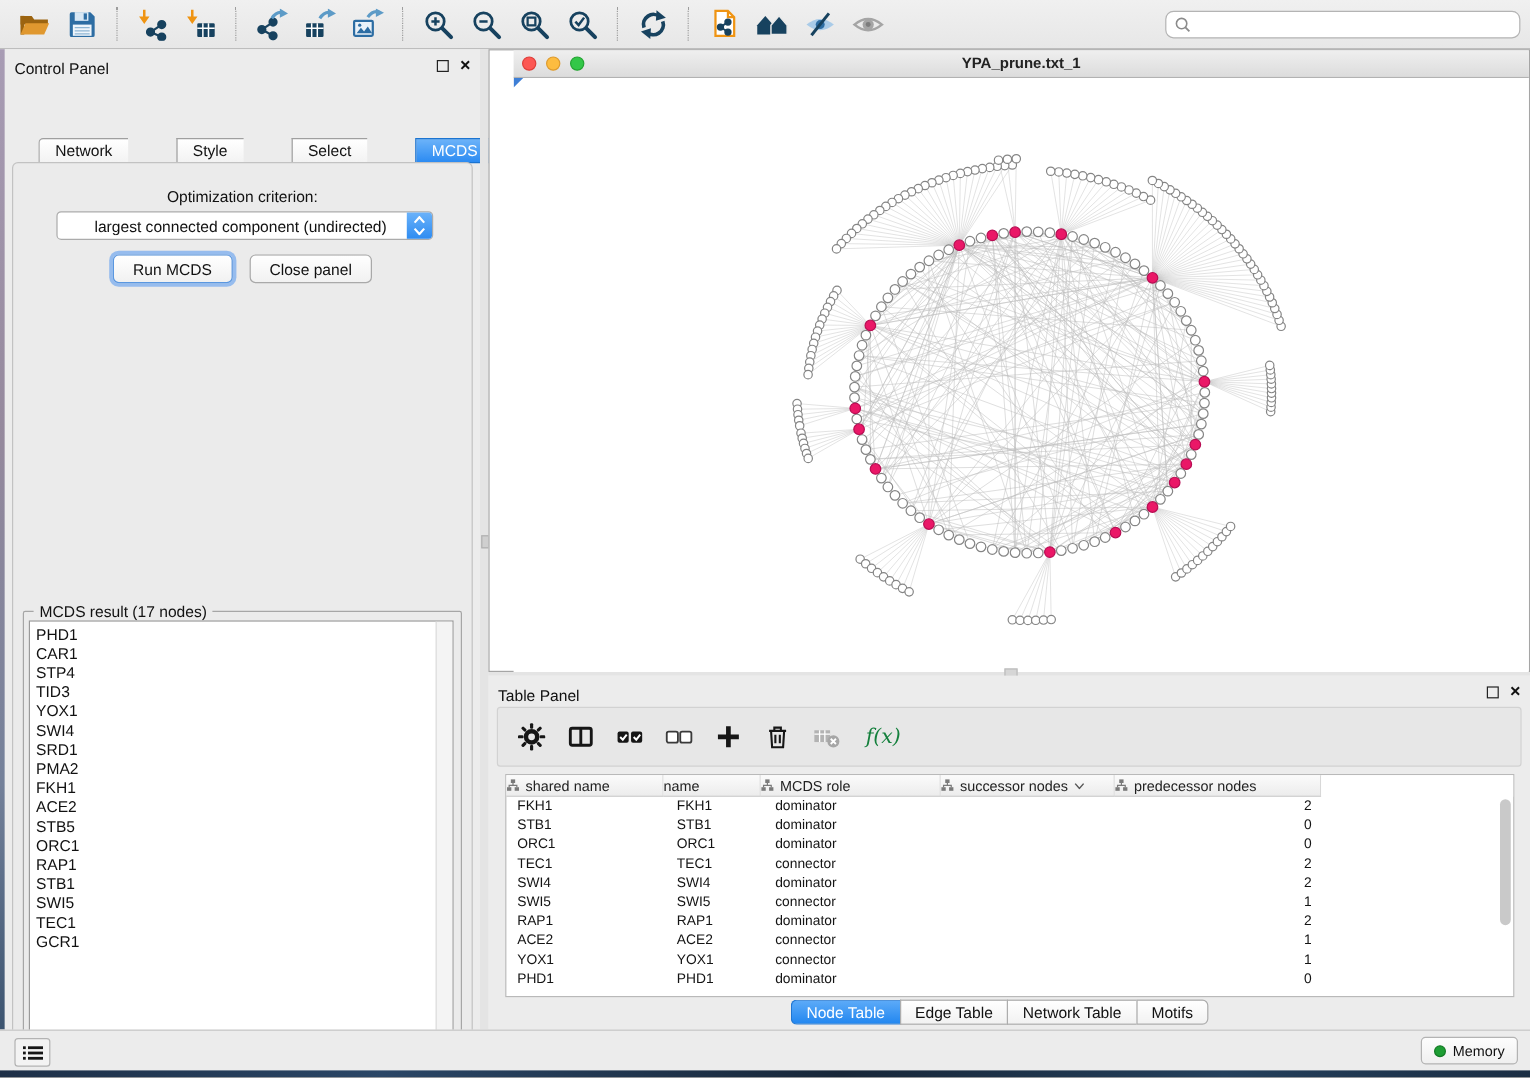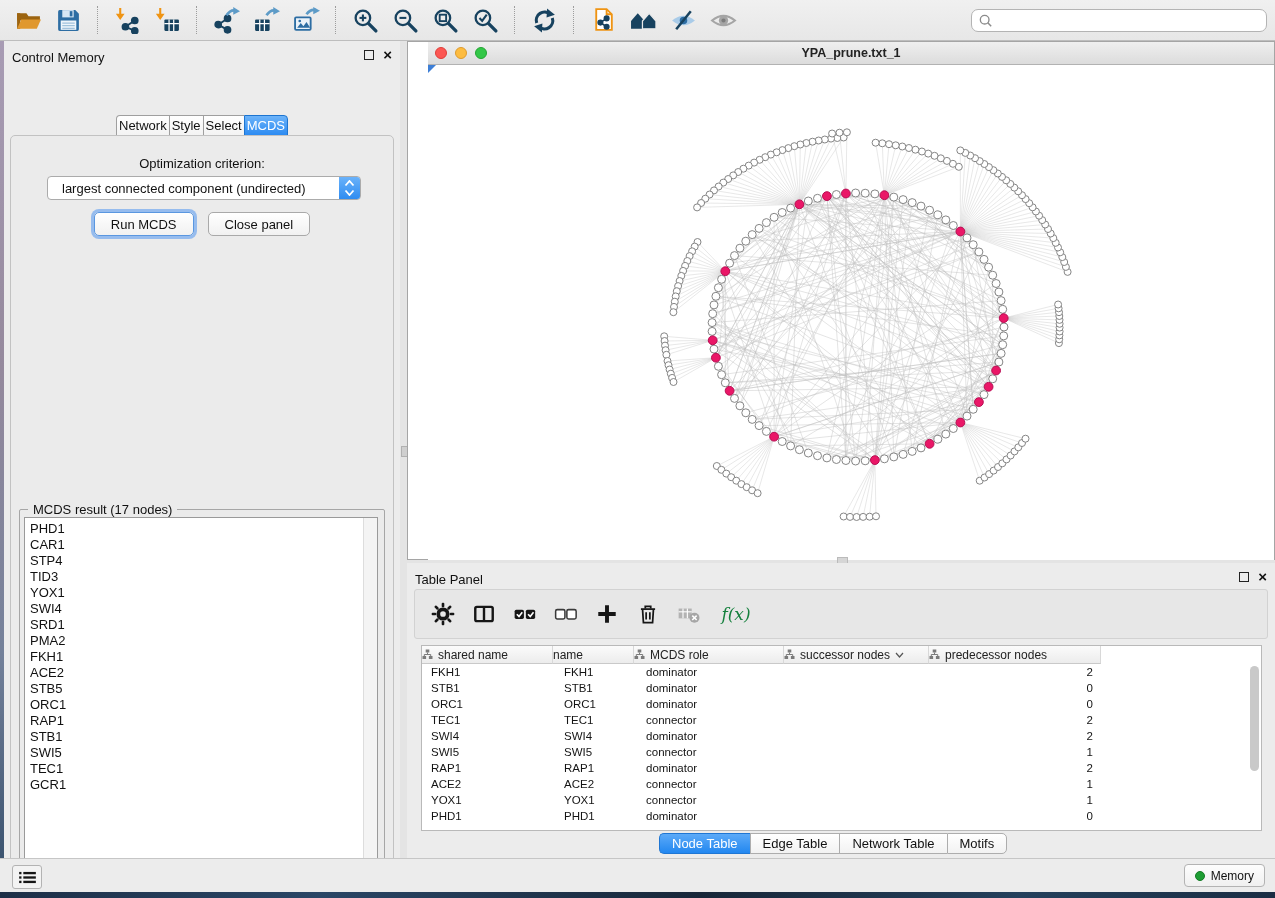--- a/index.html
+++ b/index.html
@@ -27,31 +27,31 @@
   
   .cpanel{position:absolute;left:4px;top:41px;width:396px;height:817px;background:#ececec;}
   .panel-head{position:relative;height:30px;}
   .panel-title{position:absolute;left:8px;top:9px;font-size:13px;color:#111;}
   .panel-btns{position:absolute;right:8px;top:9px;display:flex;align-items:center;gap:9px;}
   .float-box{display:inline-block;width:8px;height:8px;border:1.4px solid #222;cursor:pointer;}
   .close-x{font-size:15px;font-weight:700;color:#111;line-height:10px;cursor:pointer;}
 
   .ctabs{position:absolute;top:74px;left:50%;transform:translateX(-50%);display:flex;height:21px;}
   .ctab{font-size:13px;color:#111;background:linear-gradient(#fff,#f3f3f3);border:1px solid #9f9f9f;border-right:none;
-    padding:0 2px;display:flex;align-items:center;cursor:pointer;}
+    padding:0 13px;display:flex;align-items:center;cursor:pointer;margin-left:40px;}
   .ctab:first-child{border-radius:4px 0 0 0;}
   .ctab:last-child{border-right:1px solid #9f9f9f;border-radius:0 4px 0 0;}
   .ctab.active{background:linear-gradient(#6cb3f9,#2c8bf2);color:#fff;border-color:#1c74d0;}
 
   .cbody{position:absolute;left:6px;top:94px;width:382px;height:758px;background:#ebebeb;
     border:1px solid #c2c2c2;border-radius:5px;}
   .opt-label{position:absolute;top:20px;width:100%;text-align:center;font-size:13px;color:#111;}
   .opt-select{position:absolute;left:36px;top:40px;width:314px;height:24px;background:#fff;border:1px solid #ababab;
     border-radius:4px;display:flex;align-items:center;cursor:pointer;box-sizing:border-box;}
-  .opt-select-text{flex:1;font-size:13px;color:#111;padding-left:14px;white-space:nowrap;overflow:hidden;}
+  .opt-select-text{flex:1;font-size:13px;color:#111;padding-left:14px;white-space:nowrap;overflow:hidden;text-align:center;}
   .opt-stepper{width:21px;height:22px;background:linear-gradient(#6ab2fa,#2f8cf1);border-radius:0 3px 3px 0;
     display:flex;flex-direction:column;align-items:center;justify-content:center;gap:2px;}
   .btn-row{position:absolute;top:76px;left:0;width:100%;display:flex;justify-content:center;gap:14px;}
   .mac-btn{height:24px;background:linear-gradient(#fff,#f1f1f1);border:1px solid #a9a9a9;border-radius:5px;
     font-size:13px;color:#111;padding:0 16px;font-family:inherit;cursor:pointer;}
   .mac-btn.focused{box-shadow:0 0 0 3px rgba(80,150,240,.55);border-color:#5a97e0;}
 
   .groupbox{position:absolute;left:8px;top:373px;width:364px;height:372px;border:1px solid #a6a6a6;border-radius:2px;}
   .groupbox-title{position:absolute;top:-8px;left:8px;background:#ebebeb;padding:0 5px;font-size:13px;color:#111;}
   .mcds-list{position:absolute;left:4px;top:7px;width:354px;height:358px;background:#fff;border:1px solid #9a9a9a;
@@ -283,21 +283,21 @@
           <line x1="11.8" y1="11.8" x2="15.8" y2="15.8" stroke="#8b8b8b" stroke-width="1.8"></line>
         </svg>
       <input placeholder="" style="">
     </div>
   </div>
 
   <div class="left-strip"></div>
 
   <div class="cpanel">
     <div class="panel-head">
-      <span class="panel-title">Control Memory</span>
+      <span class="panel-title">Control Panel</span>
       <span class="panel-btns">
         <span class="float-box"></span>
         <span class="close-x">×</span>
       </span>
     </div>
     <div class="ctabs">
       <div class="ctab">Network</div>
       <div class="ctab">Style</div>
       <div class="ctab">Select</div>
       <div class="ctab active">MCDS</div>

